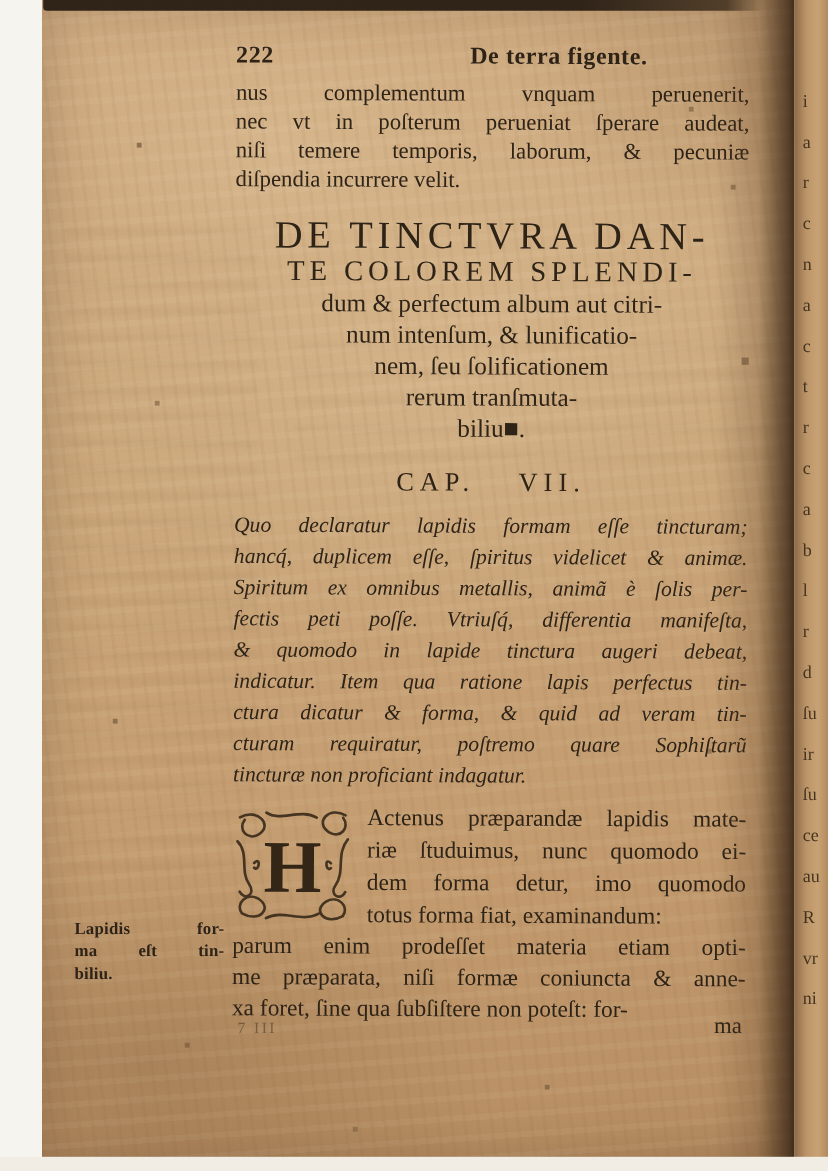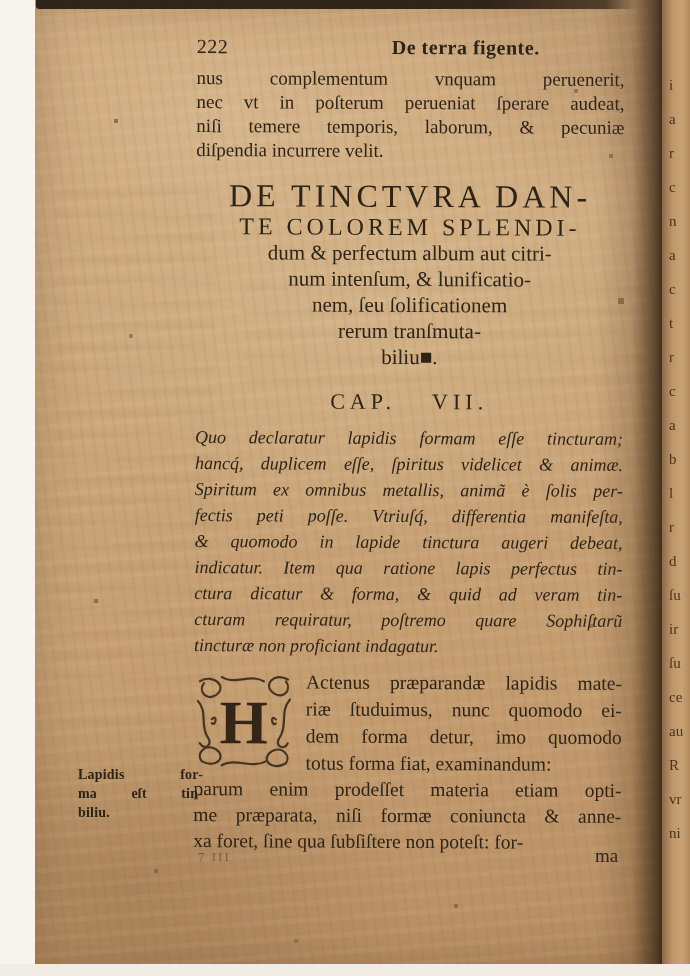--- a/index.html
+++ b/index.html
@@ -45,21 +45,21 @@
   .facing-page{position:absolute;left:662px;top:0;width:28px;height:976px;overflow:hidden;
     background:linear-gradient(to right,#8d6947 0%,#bb9468 35%,#c9a274 70%,#b28a5e 100%);}
   .edge-letters{position:absolute;left:7px;top:68px;width:24px;
     font-size:15px;line-height:34px;color:#332617;opacity:.88;}
   .edge-letters span{display:block;height:34px;}
 
   
   .textblock{position:absolute;left:160px;top:36px;width:428px;transform:rotate(.25deg);}
 
   .runhead{display:flex;align-items:baseline;font-size:20px;letter-spacing:.5px;}
-  .runhead .pageno{width:110px;font-weight:normal;}
+  .runhead .pageno{width:110px;font-weight:bold;}
   .runhead .headtitle{flex:1;text-align:center;font-weight:bold;}
 
   .jlines .line{display:block;text-align:justify;text-align-last:justify;}
   .jlines .line:last-child{text-align-last:left;}
 
   .intro{margin-top:8px;font-size:19px;line-height:24px;}
 
   .chap-heading{margin-top:17px;text-align:center;}
   .chap-line1{font-size:32px;letter-spacing:4px;line-height:32px;white-space:nowrap;}
   .chap-line2{font-size:24px;letter-spacing:4px;line-height:26px;margin-top:2px;white-space:nowrap;}
@@ -69,21 +69,21 @@
 
   .argument{margin-top:10px;font-style:italic;font-size:18px;line-height:26px;}
 
   .bodypara{margin-top:10px;font-size:19.5px;line-height:27px;}
   .dropcap-box{float:left;width:100px;height:100px;margin:3px 12px 0 0;position:relative;}
   .bodypara .full{font-size:19.5px;line-height:26px;}
 
   .catchword{position:absolute;left:560px;top:845px;font-size:19px;}
   .signature{position:absolute;left:163px;top:849px;font-size:13px;letter-spacing:2px;opacity:.45;}
 
-  .margin-note{position:absolute;left:43px;top:765px;width:125px;
+  .margin-note{position:absolute;left:27px;top:765px;width:125px;
     font-size:14px;line-height:19px;font-weight:bold;letter-spacing:.2px;}
   .margin-note .line{display:block;}
 </style>
 </head>
 <body>
 
 <div id="scan">
 
   <div class="scan-bg-left"></div>
 

